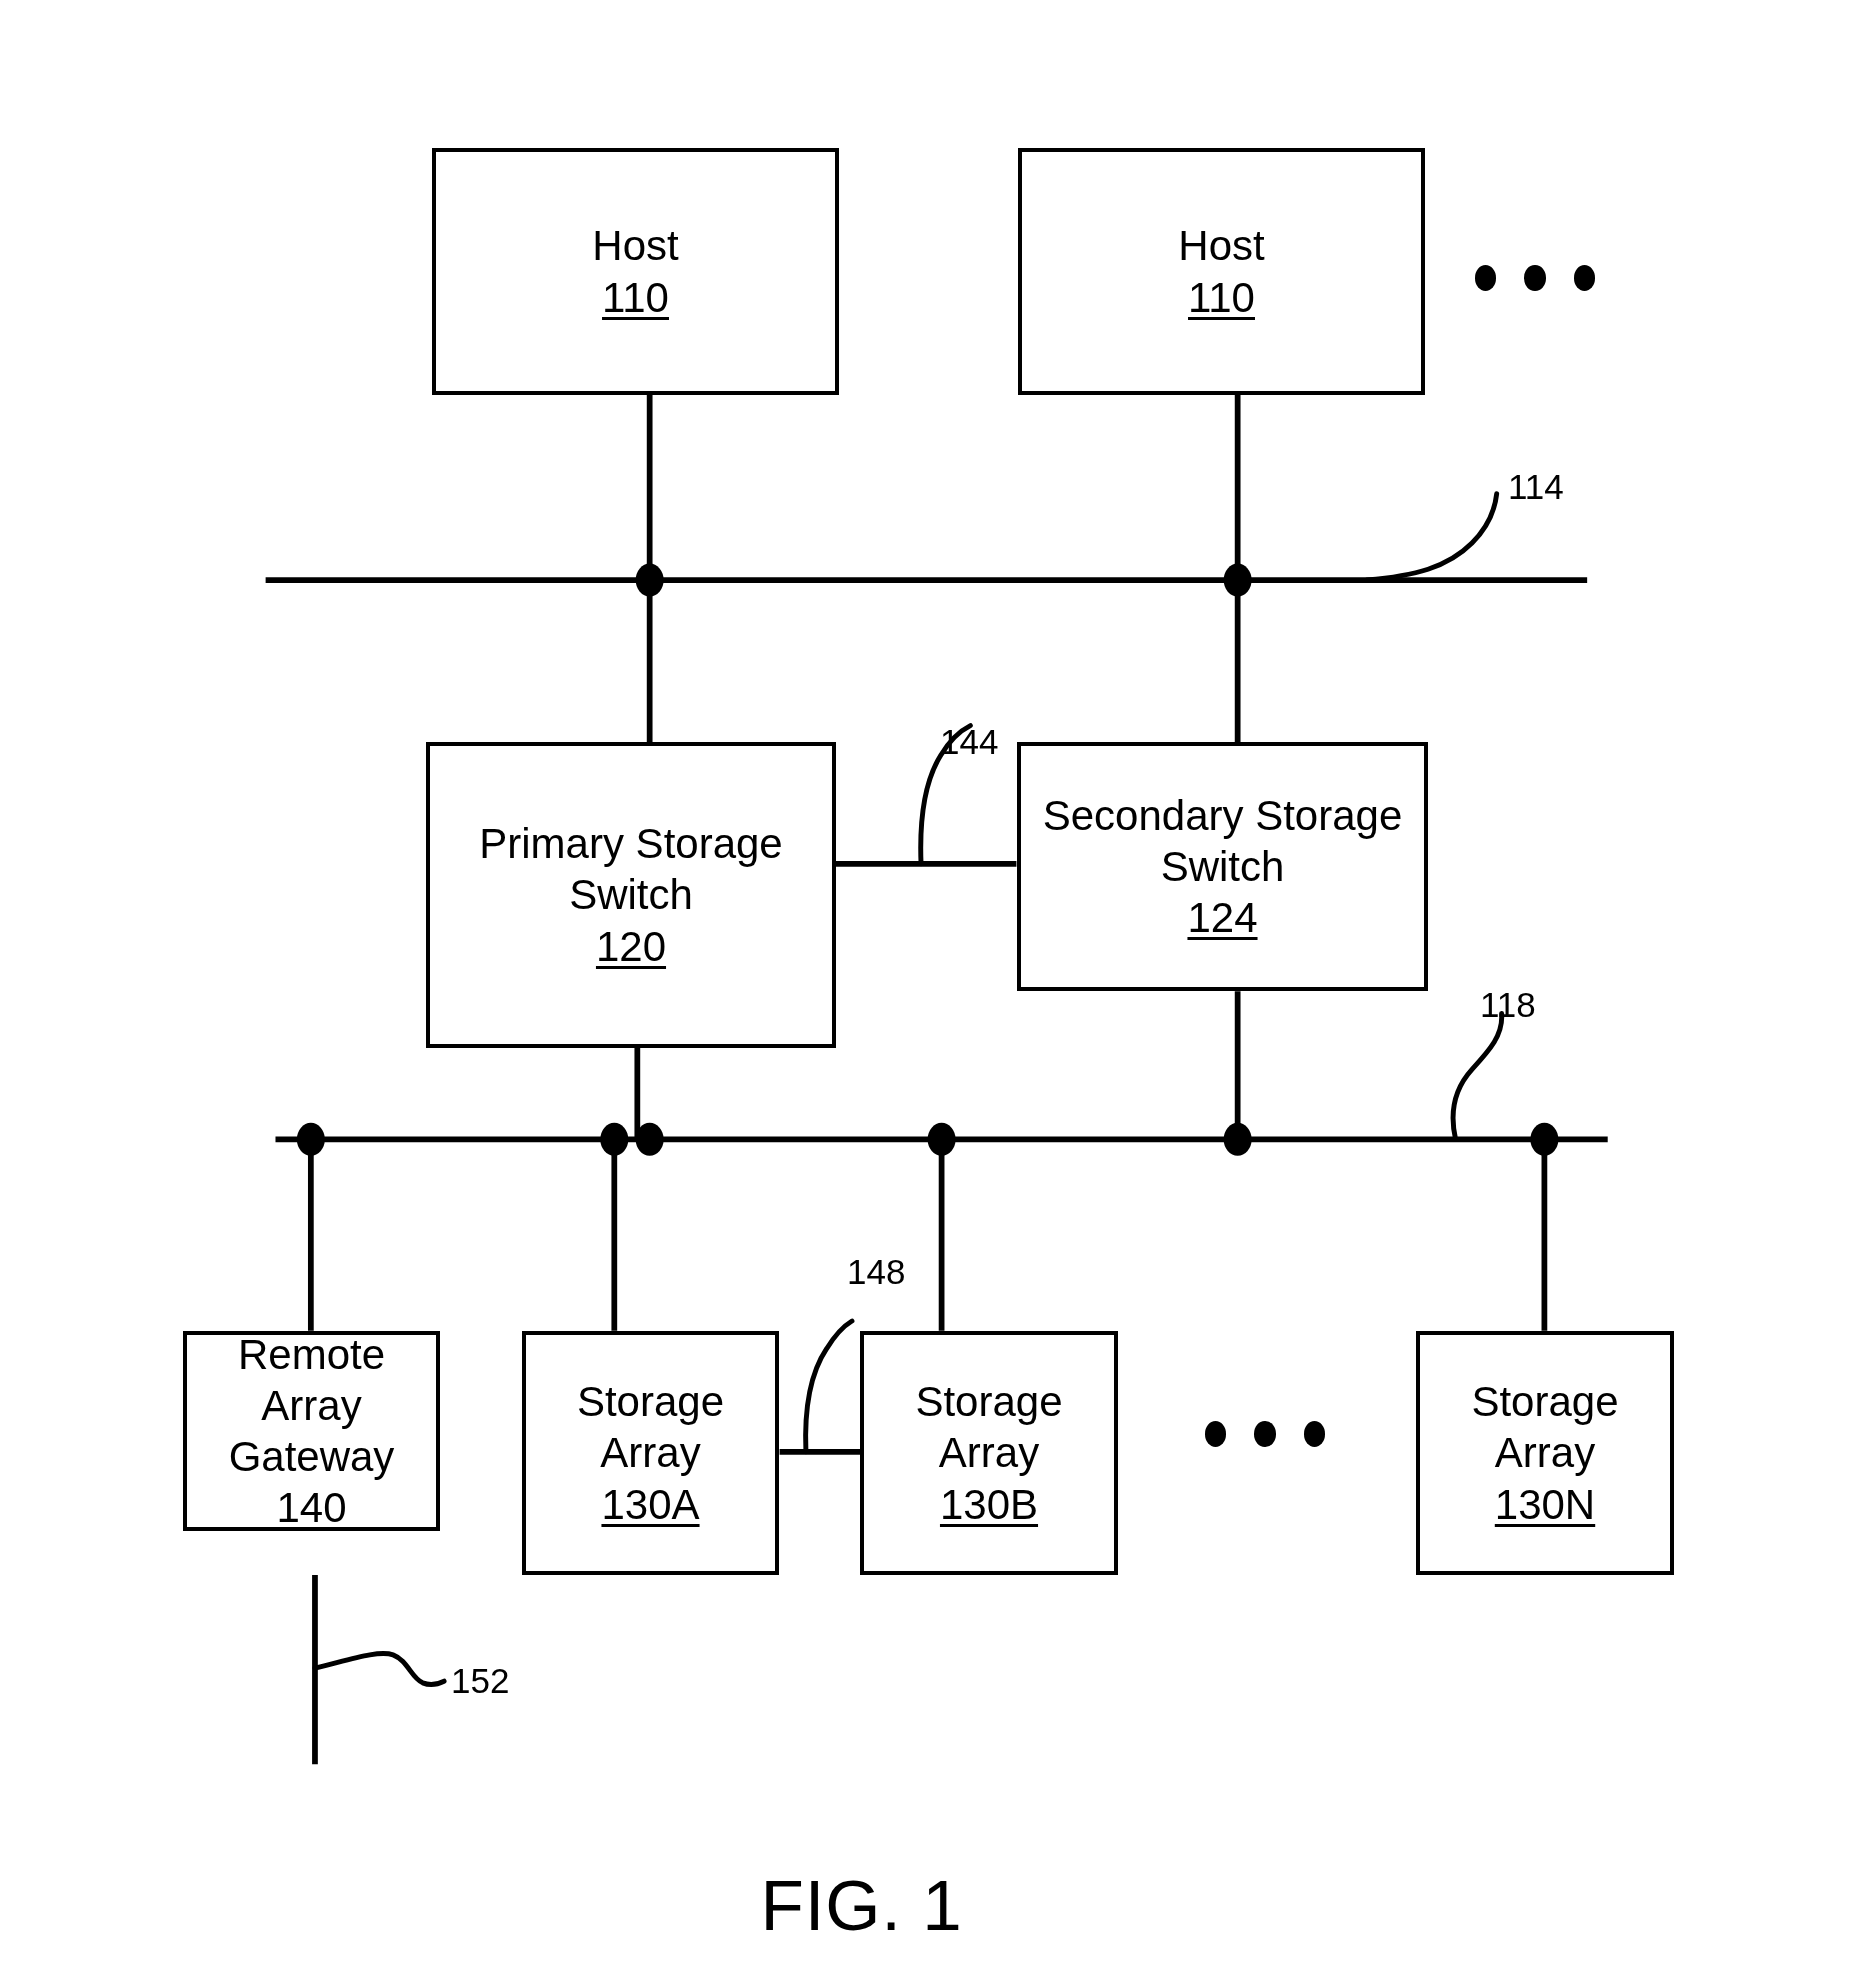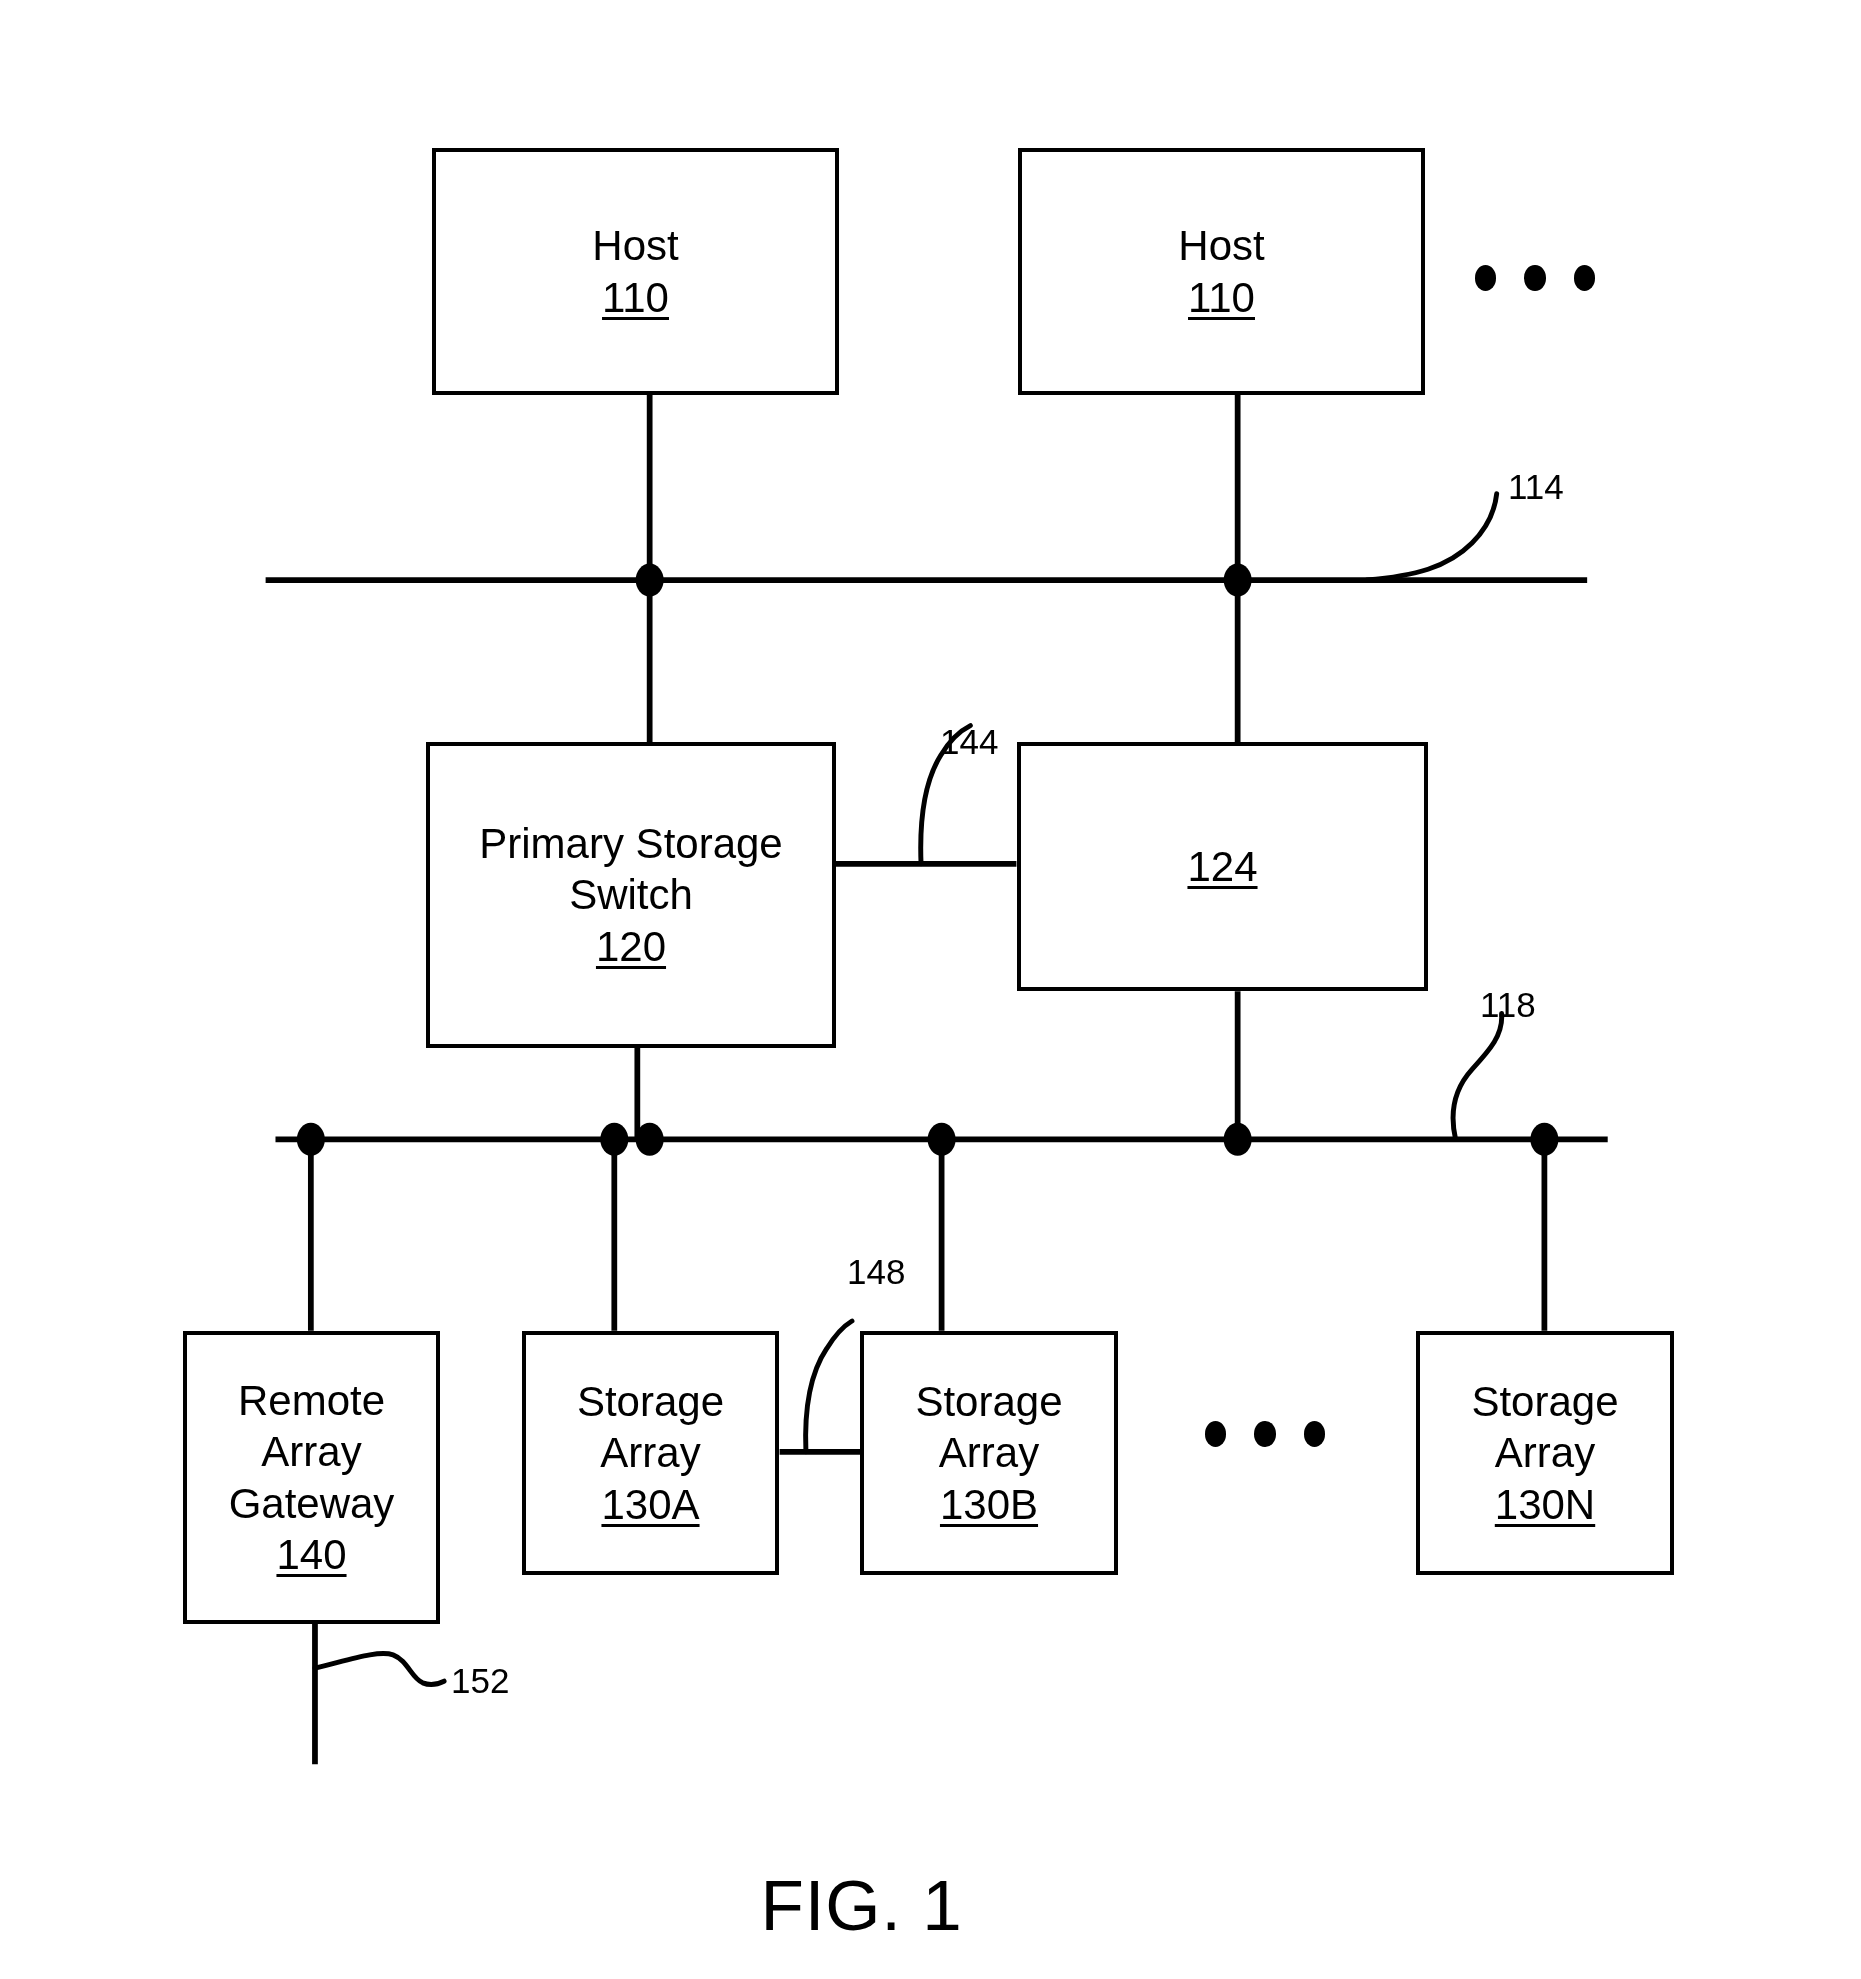--- a/index.html
+++ b/index.html
@@ -161,28 +161,30 @@
   </div>
 
   <div class="ref-label" style="left:1508px; top:469px;">114</div>
 
   <div class="box" style="left:426px; top:742px; width:410px; height:306px;">
     <span class="box-title">Primary Storage Switch</span>
     <span class="box-ref">120</span>
   </div>
 
   <div class="box" style="left:1017px; top:742px; width:411px; height:249px;">
+    <span class="box-title">Secondary Storage
+Switch</span>
     <span class="box-ref">124</span>
   </div>
 
   <div class="ref-label" style="left:940px; top:724px;">144</div>
 
   <div class="ref-label" style="left:1480px; top:987px;">118</div>
 
-  <div class="box" style="left:183px; top:1331px; width:257px; height:293px;">
+  <div class="box" style="left:183px; top:1331px; width:257px; height:200px;">
     <span class="box-title">Remote Array
 Gateway</span>
     <span class="box-ref">140</span>
   </div>
 
   <div class="box" style="left:522px; top:1331px; width:257px; height:244px;">
     <span class="box-title">Storage Array</span>
     <span class="box-ref">130A</span>
   </div>
 

